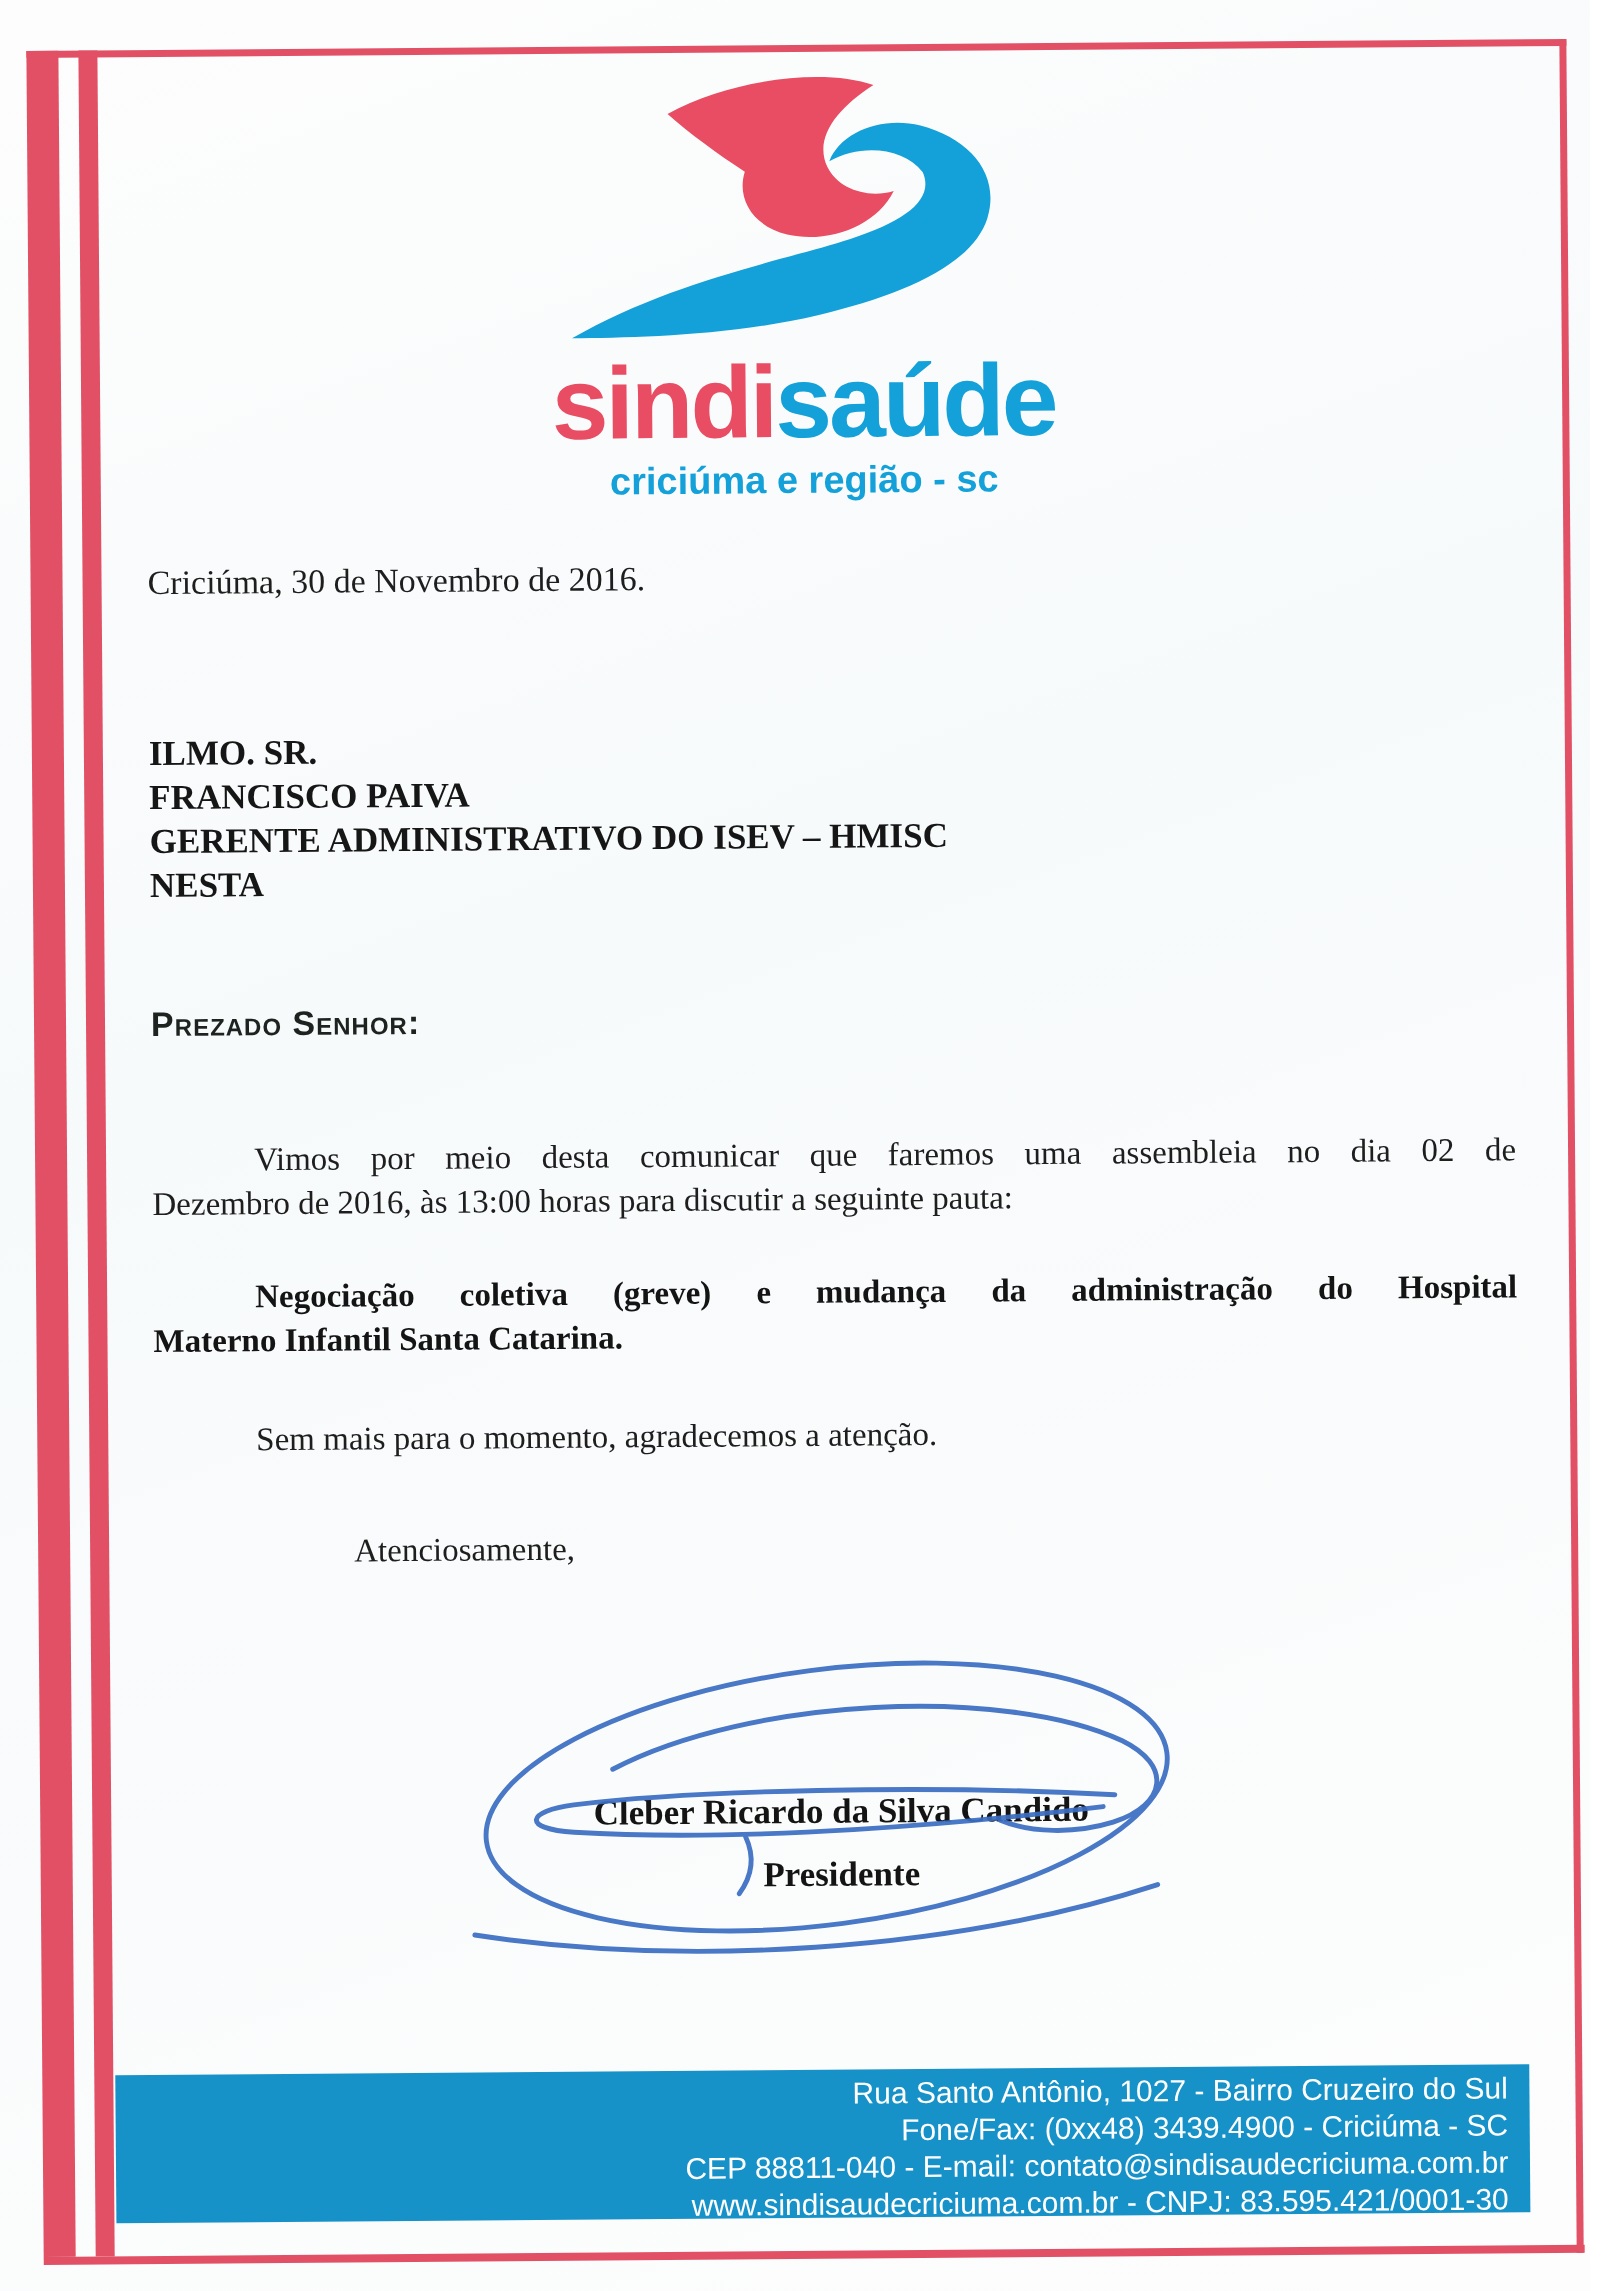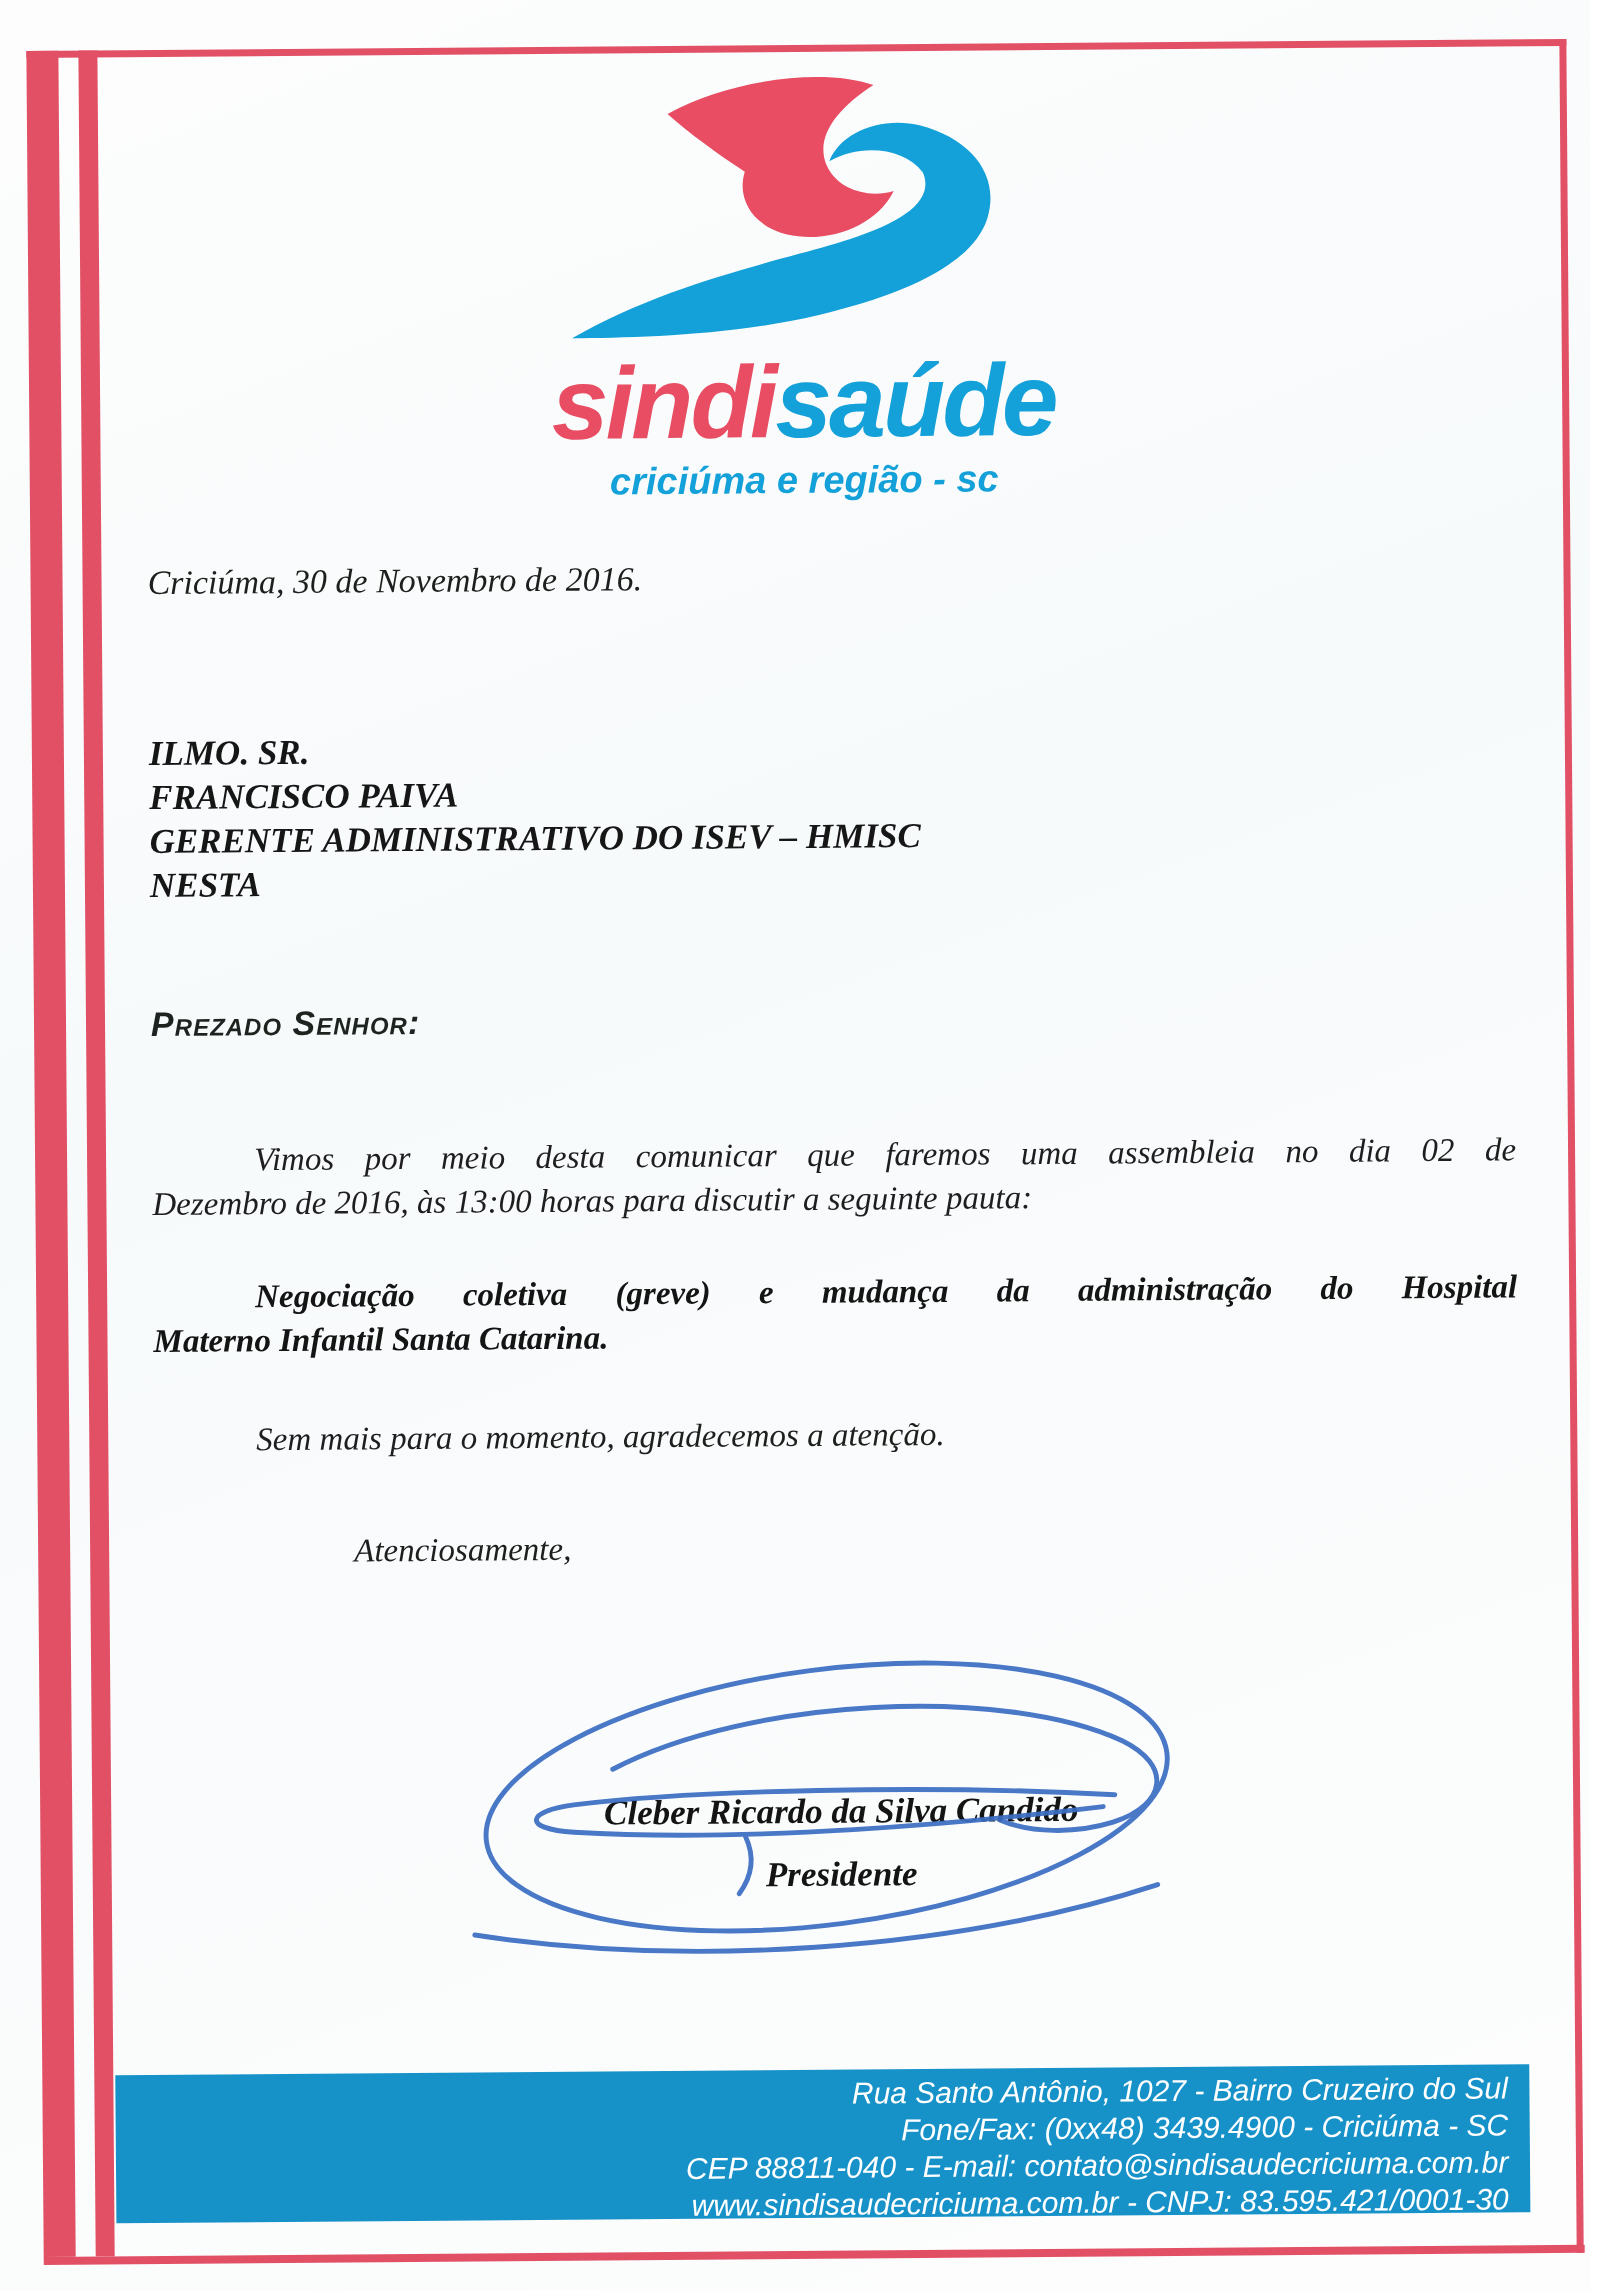--- a/index.html
+++ b/index.html
@@ -3,21 +3,20 @@
 <meta charset="utf-8">
 <style>
   html,body{margin:0;padding:0;background:#ffffff;}
   .page{
     position:relative;
     width:1590px;height:2292px;
     background:linear-gradient(160deg,#fdfdfd 0%,#f7fafb 40%,#fdfdfd 100%);
     overflow:hidden;
     font-family:"Liberation Serif","DejaVu Serif",serif;
     color:#1e1e1e;
-    font-style:italic;
   }
   .tilt{position:absolute;inset:0;transform:rotate(-0.45deg);transform-origin:50% 50%;}
   
   .line{position:absolute;background:#e25066;}
   .top-line{left:35px;top:45px;width:1540px;height:6.9px;}
   .right-line{left:1568px;top:45px;width:6.9px;height:2214px;}
   .bottom-line{left:35px;top:2251px;width:1541px;height:7.8px;}
   .stripe-thick{left:35px;top:45px;width:32px;height:2206px;}
   .stripe-thin{left:87px;top:45px;width:18.6px;height:2206px;}
   

